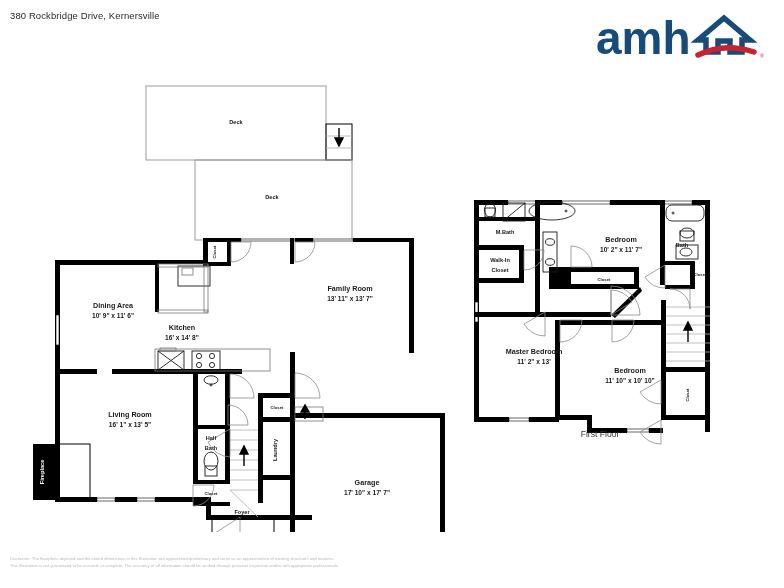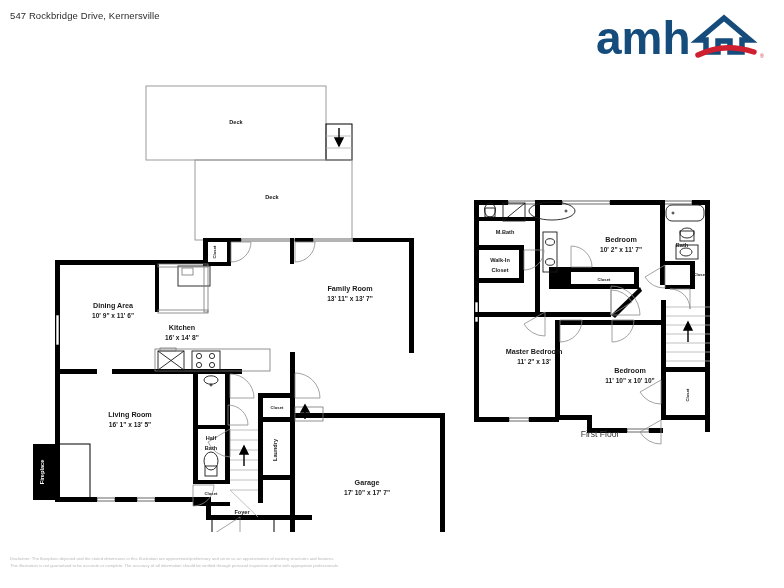--- a/index.html
+++ b/index.html
@@ -112,21 +112,21 @@
     font-weight: bold;
     fill: #1a1a1a;
     text-anchor: middle;
   }
 </style>
 </head>
 <body>
 
 <div id="page">
 
-  <div id="address-title">547 Rockbridge Drive, Kernersville</div>
+  <div id="address-title">380 Rockbridge Drive, Kernersville</div>
 
   <svg id="logo" viewBox="0 0 176 50">
     <g>
       <path d="M104 28 L130 6 L156 28 L148 28 L148 40 L136 40 L136 29 L124 29 L124 40 L112 40 L112 28 Z" fill="none" stroke="#154c7c" stroke-width="5.5" stroke-linejoin="miter"></path>
     </g>
     <text x="2" y="42" font-family="'Liberation Sans', sans-serif" font-size="46" font-weight="bold" fill="#154c7c">amh</text>
     <path d="M104 43 Q130 30 160 40" fill="none" stroke="#cf202f" stroke-width="5.5" stroke-linecap="round"></path>
     <text x="166" y="46" font-family="'Liberation Sans', sans-serif" font-size="5" fill="#cf202f">®</text>
   </svg>
 

